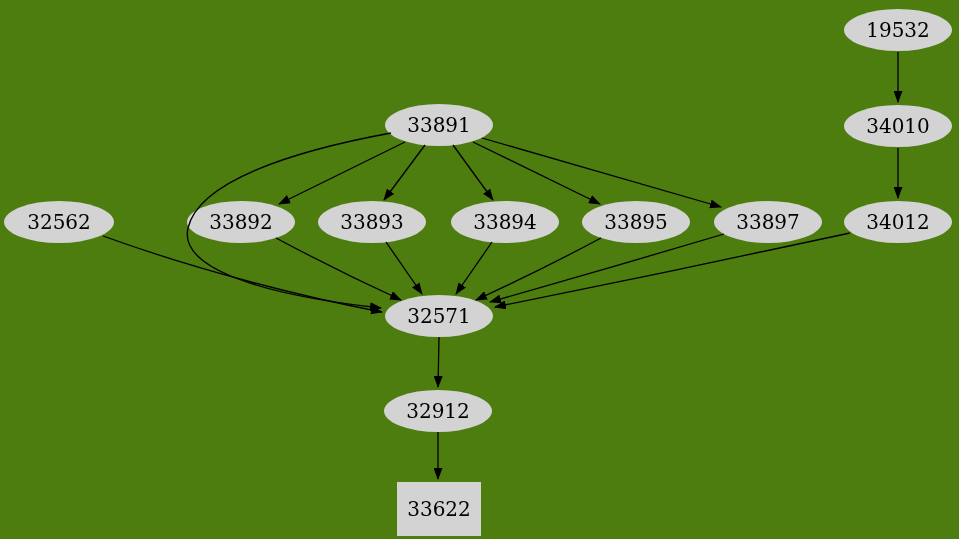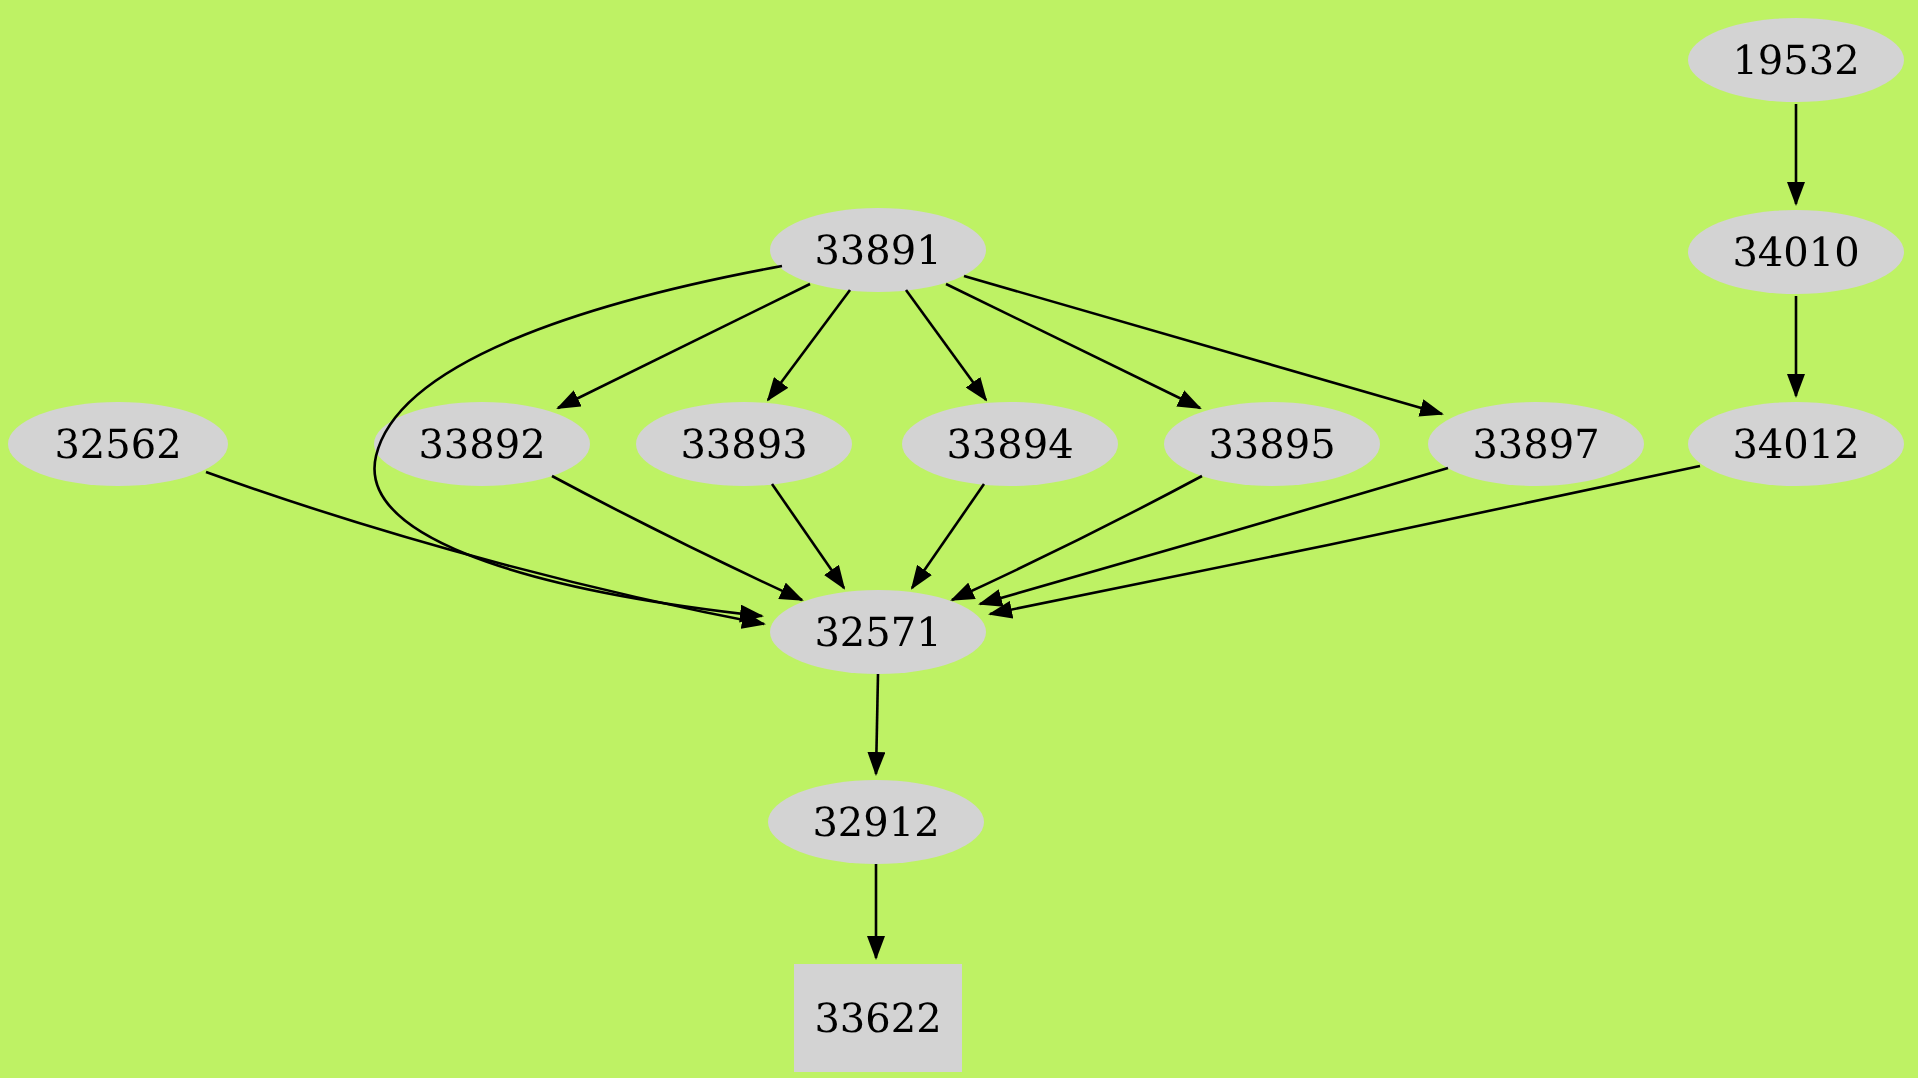--- a/index.html
+++ b/index.html
@@ -4,21 +4,21 @@
 <style>
   html, body {
     margin: 0;
     padding: 0;
     background: #ffffff;
   }
   .canvas {
     position: relative;
     width: 959px;
     height: 539px;
-    background: #bef264;
+    background: #4d7c0f;
     overflow: hidden;
   }
   svg {
     display: block;
     font-family: "DejaVu Serif", "Liberation Serif", serif;
   }
   svg text {
     user-select: none;
   }
 </style>

